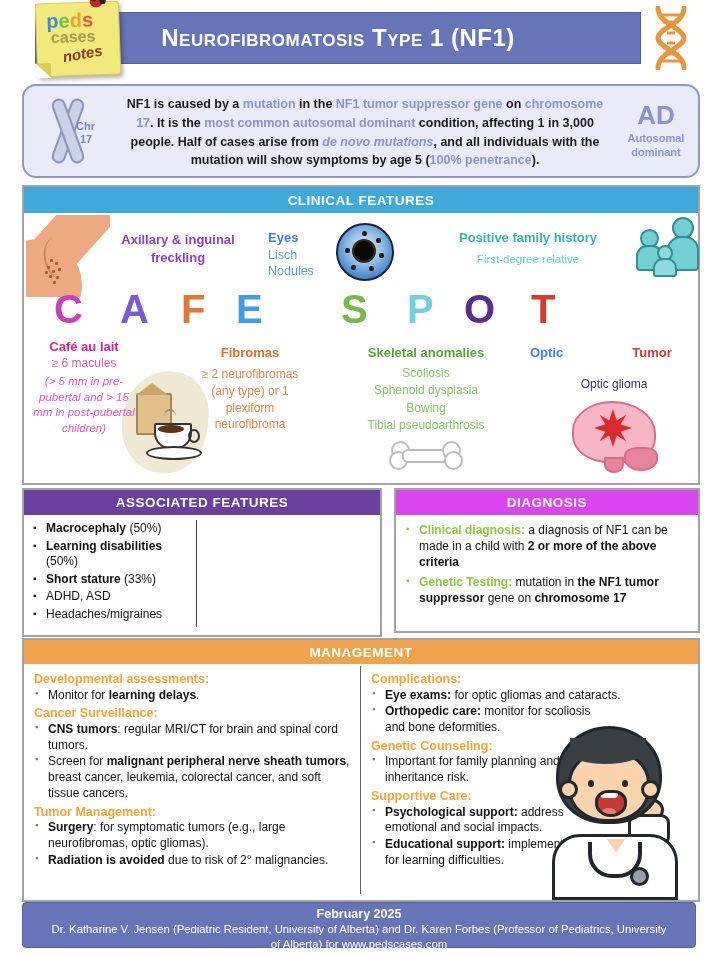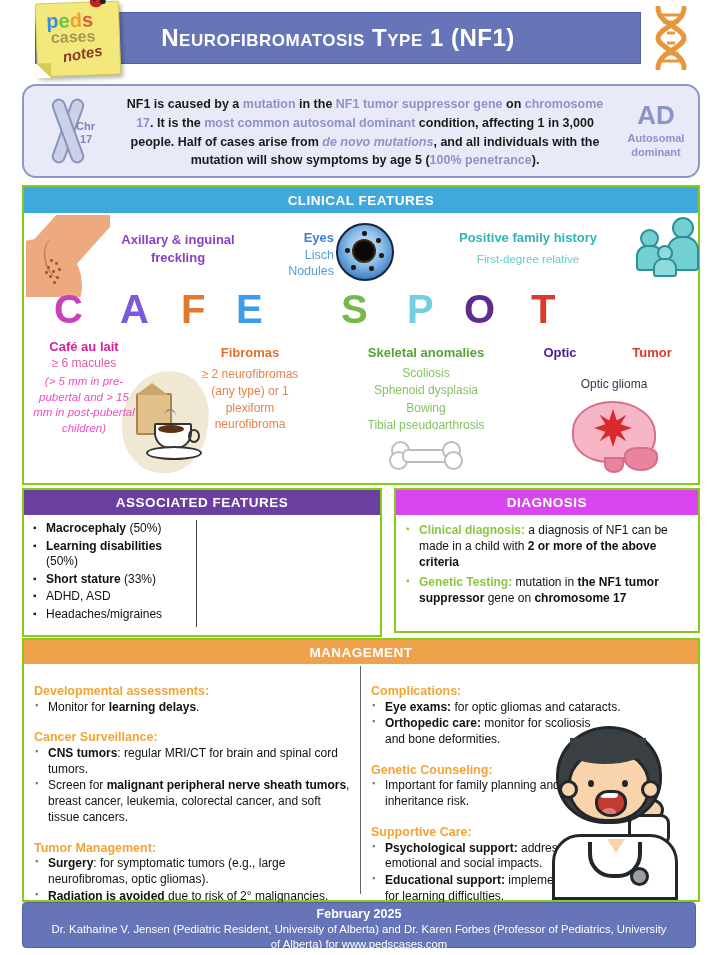--- a/index.html
+++ b/index.html
@@ -32,48 +32,48 @@
   .chrlabel{position:absolute;color:#7A84B8;font-weight:bold;font-size:11px;line-height:1.1;}
   .introtext{left:100px;top:9px;width:482px;text-align:center;font-size:12.5px;font-weight:bold;
              color:#1a1a1a;line-height:1.5;}
   .hl{color:#8B93C8;}
   .hl-i{color:#8B93C8;font-style:italic;}
   .adblock{left:598px;top:16px;width:68px;text-align:center;color:#8B93C8;font-weight:bold;}
   .adabbr{font-size:26px;line-height:1;}
   .adfull{font-size:11px;line-height:1.25;margin-top:4px;}
 
   
-  .secbox{background:#fff;border:2px solid #84cc16;}
+  .secbox{background:#fff;border:2px solid #a3a3a3;}
   .sechead{height:25px;display:flex;align-items:center;justify-content:center;color:#fff;font-weight:bold;
            font-size:13.5px;letter-spacing:.5px;}
 
   
   .clinical{left:22px;top:185px;width:674px;height:296px;}
   .clinical .sechead{background:#3FA9DC;height:26px;}
   .axillary{left:88px;top:44px;width:132px;text-align:center;color:#8A3FC6;font-weight:bold;font-size:13px;line-height:1.35;}
-  .eyesblock{left:244px;top:42px;width:66px;text-align:right;font-size:12.5px;line-height:1.35;color:#5B9BD5;}
+  .eyesblock{left:244px;top:42px;width:66px;text-align:left;font-size:12.5px;line-height:1.35;color:#5B9BD5;}
   .eyestitle{color:#3D7FD9;font-weight:bold;font-size:13px;}
   .familyblock{left:404px;top:42px;width:200px;text-align:center;line-height:1.35;}
   .famtitle{color:#2FB5B5;font-weight:bold;font-size:13px;}
   .famsub{color:#62CDCD;font-size:11.5px;margin-top:5px;}
   .letter{position:absolute;top:102px;font-size:40px;font-weight:bold;line-height:1;}
   .lt0{color:#C940BE}.lt1{color:#7A5AD9}.lt2{color:#E2772D}.lt3{color:#3E9BE9}
   .lt4{color:#76B947}.lt5{color:#72CFDD}.lt6{color:#5B2D8E}.lt7{color:#D93A2B}
   .cafeblock{left:4px;top:152px;width:112px;text-align:center;z-index:3;}
   .cafetitle{color:#D6219C;font-weight:bold;font-size:13px;}
   .cafeline{color:#E05BAD;font-size:12px;margin-top:2px;}
   .cafenote{color:#ED4FC0;font-size:11.5px;font-style:italic;line-height:1.35;margin-top:4px;}
   .fibroblock{left:166px;top:158px;width:120px;text-align:center;}
   .fibrotitle{color:#E0712D;font-weight:bold;font-size:13px;}
   .fibrobody{color:#E8824A;font-size:12px;line-height:1.4;margin-top:6px;}
   .skelblock{left:306px;top:158px;width:192px;text-align:center;}
   .skeltitle{color:#55A336;font-weight:bold;font-size:13px;}
   .skelitem{color:#83C563;font-size:12px;line-height:1.45;}
   .skelitems{margin-top:5px;}
-  .opticlabel{left:506px;top:158px;width:60px;text-align:center;color:#4c1d95;font-weight:bold;font-size:13px;}
+  .opticlabel{left:506px;top:158px;width:60px;color:#3b82f6;font-weight:bold;font-size:13px;}
   .tumorlabel{left:596px;top:158px;width:64px;text-align:center;color:#D93A2B;font-weight:bold;font-size:13px;}
   .gliomalabel{left:528px;top:190px;width:124px;text-align:center;color:#3F3156;font-size:12px;}
 
   
   .armpit{left:2px;top:28px;width:84px;height:82px;overflow:hidden;}
   .armpit .chest{position:absolute;left:-32px;top:24px;width:88px;height:92px;background:#EDAA80;border-radius:50%;}
   .armpit .arm{position:absolute;left:16px;top:-40px;width:48px;height:130px;background:#EDAA80;border-radius:24px;transform:rotate(42deg);}
   .armpit .crease{position:absolute;left:18px;top:22px;width:26px;height:42px;border-left:2px solid #C9855C;border-radius:50%;transform:rotate(-12deg);}
   .armpit .freckles{position:absolute;left:24px;top:44px;width:2.5px;height:2.5px;background:#A05A2F;border-radius:50%;
      box-shadow:5px 3px #A05A2F,-3px 7px #A05A2F,2px 11px #A05A2F,8px 9px #A05A2F,-1px 16px #A05A2F,6px 17px #A05A2F,-5px 12px #A05A2F,3px 22px #A05A2F;}
@@ -144,21 +144,21 @@
   .dxbody{position:absolute;left:9px;top:32px;width:286px;}
   .dxhead{color:#8CC63F;font-weight:bold;}
 
   
   .management{left:22px;top:638px;width:674px;height:260px;}
   .management .sechead{background:#F0A14C;height:24px;}
   .mgdivider{position:absolute;left:336px;top:26px;bottom:6px;border-left:1.5px solid #666;}
   .mcol{position:absolute;top:29px;font-size:12px;color:#111;line-height:1.32;}
   .mleft{left:10px;width:318px;}
   .mright{left:347px;width:322px;}
-  .mhead{color:#F5A333;font-weight:bold;font-size:12.5px;margin-top:14px;}
+  .mhead{color:#F5A333;font-weight:bold;font-size:12.5px;margin-top:2px;}
   .mlist{list-style:none;margin:0 0 1px 0;padding:0;}
   .mlist li{position:relative;padding-left:14px;margin-bottom:1px;}
   .mlist li::before{content:"▪";position:absolute;left:1px;top:0;font-size:9px;color:#777;}
   .mnarrow li{max-width:208px;}
 
   
   .doctor{position:absolute;right:6px;bottom:0;width:150px;height:178px;z-index:4;}
   .doc-finger{position:absolute;right:37px;top:46px;width:10px;height:34px;background:#F8D3AC;border:3px solid #23272B;border-radius:6px;}
   .doc-fist{position:absolute;right:28px;top:76px;width:22px;height:18px;background:#F8D3AC;border:3px solid #23272B;border-radius:50%;}
   .doc-sleeve{position:absolute;right:22px;top:92px;width:36px;height:26px;background:#fff;border:3px solid #23272B;border-radius:9px;}

